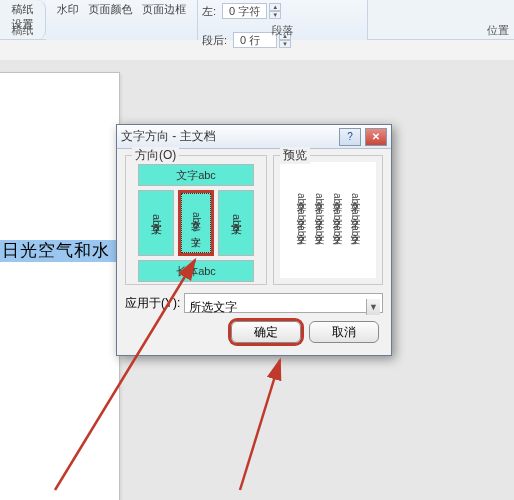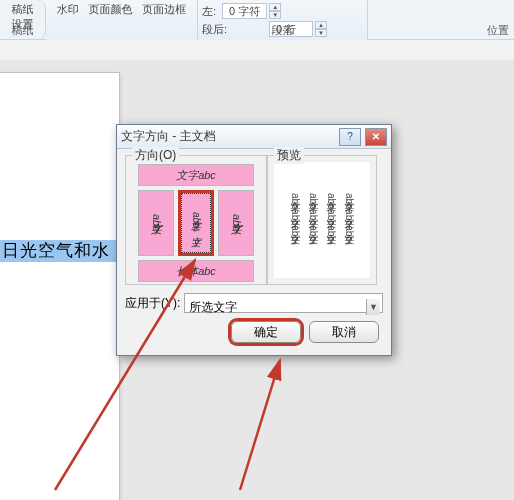--- a/index.html
+++ b/index.html
@@ -33,21 +33,21 @@
   .tb-help { background:linear-gradient(#eaf1fa,#cfdef0); color:#2a4b80; }
   .tb-close { background:linear-gradient(#e78b83,#c9453a); color:#fff; font-weight:bold; font-size:12px;}
   .dlg-body { padding:6px 8px 8px 8px; }
   .grpbox { border:1px solid #c8c8c8; position:relative; padding:6px; }
   .grpbox .glabel { position:absolute; top:-9px; left:6px; background:#f1f1f1; padding:0 3px; font-size:12px; color:#333;}
   .orient { float:left; width:142px; height:130px; }
   .preview { float:right; width:110px; height:130px; }
   .clear { clear:both; }
 
   .orow { display:flex; justify-content:center; }
-  .optbtn { border:1px solid #b8b8b8; background:#f9a8d4; margin:2px; display:flex; align-items:center; justify-content:center; font-size:11px; color:#333;font-style:italic; }
+  .optbtn { border:1px solid #b8b8b8; background:#5eead4; margin:2px; display:flex; align-items:center; justify-content:center; font-size:11px; color:#333; }
   .opt-h { width:116px; height:22px; }
   .opt-v { width:36px; height:66px; flex-direction:column; }
   .orow2 .optbtn { writing-mode:vertical-rl; }
   .opt-sel-outer { border:3px solid #c0392b; padding:0; }
   .opt-sel-inner { width:32px; height:60px; border:1px dotted #333; display:flex; align-items:center; justify-content:center; writing-mode:vertical-rl; font-size:10px; line-height:1.1;}
 
   .pvbox { width:100%; height:100%; background:#fff; display:flex; align-items:center; justify-content:center; gap:4px;}
   .pvcol { writing-mode:vertical-rl; font-size:10px; color:#444; line-height:1.4; }
 
   .applyrow { margin-top:8px; display:flex; align-items:center; }
@@ -86,21 +86,21 @@
       <div class="row">
         <span>左:</span>
         <span class="spinwrap">
           <span class="spin">0 字符</span>
           <span class="updn">
               <span>▴</span>
               <span>▾</span>
             </span>
         </span>
       </div>
-      <div class="row" style="margin-top:0px;gap:36px;">
+      <div class="row" style="margin-top:11px;">
         <span>段后:</span>
         <span class="spinwrap">
           <span class="spin">0 行</span>
           <span class="updn">
               <span>▴</span>
               <span>▾</span>
             </span>
         </span>
       </div>
     </div>
@@ -118,21 +118,21 @@
 
 <div class="dlg">
   <div class="titlebar">
     <div class="ttl">文字方向 - 主文档</div>
     <div class="tb-btn tb-help">?</div>
     <div class="tb-btn tb-close">
         <span>✕</span>
       </div>
   </div>
   <div class="dlg-body">
-    <div style="display:flex; ">
+    <div style="display:flex; gap:6px;">
       <div class="grpbox orient">
         <div class="glabel">方向(O)</div>
         <div class="orow">
             <div class="optbtn opt-h">文字abc</div>
           </div>
         <div class="orow orow2">
           <div class="optbtn opt-v">文字abc</div>
           <div class="optbtn opt-v opt-sel-outer">
             <div class="opt-sel-inner">文字abc文字↓</div>
           </div>

